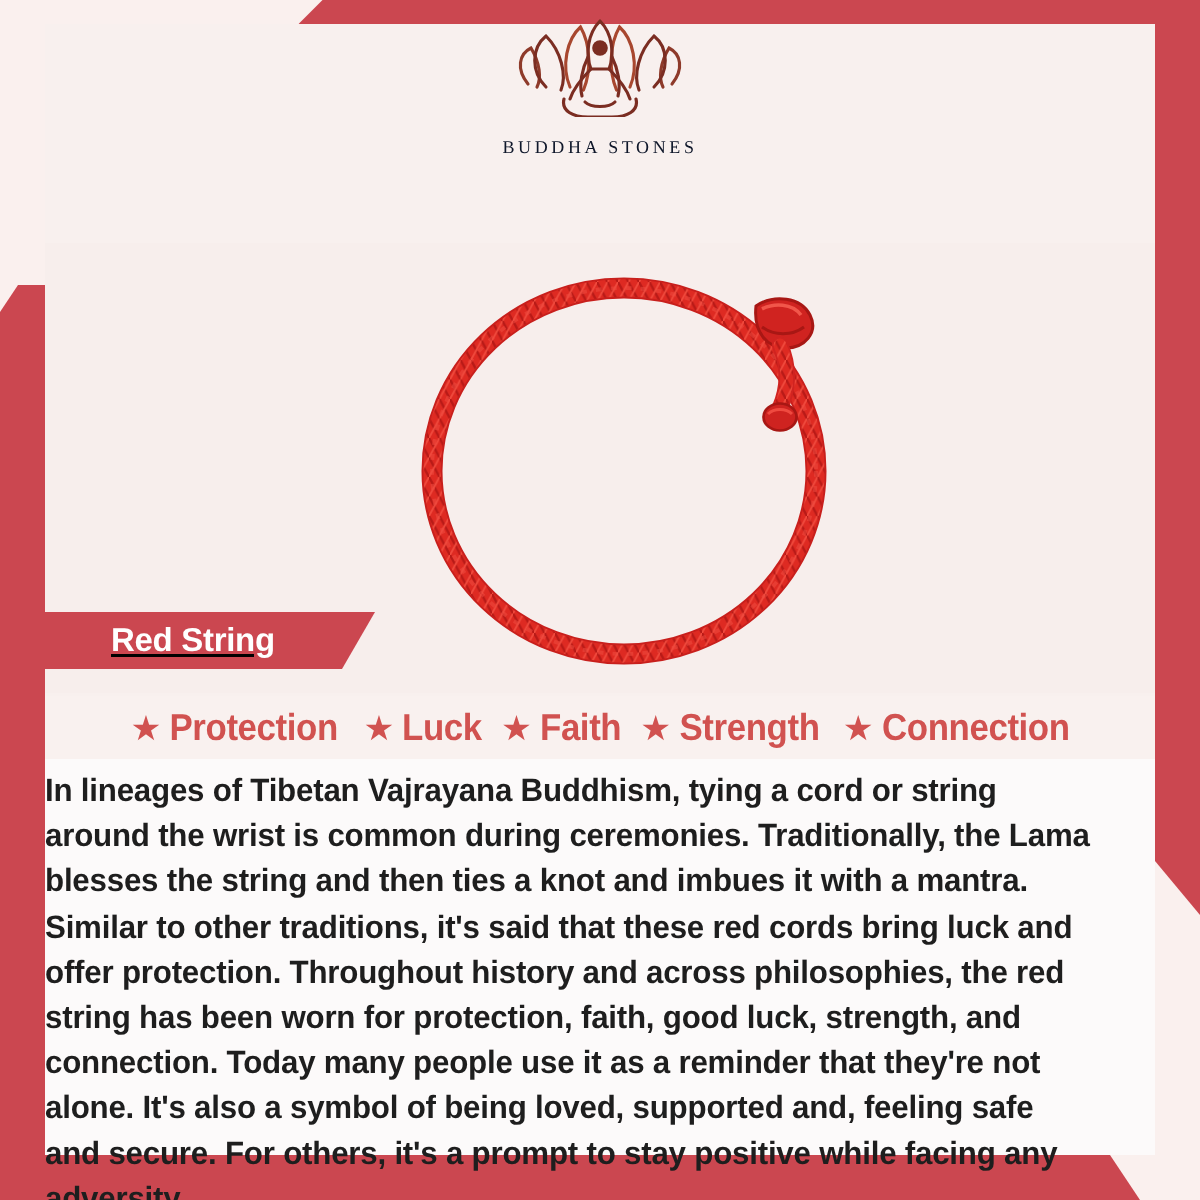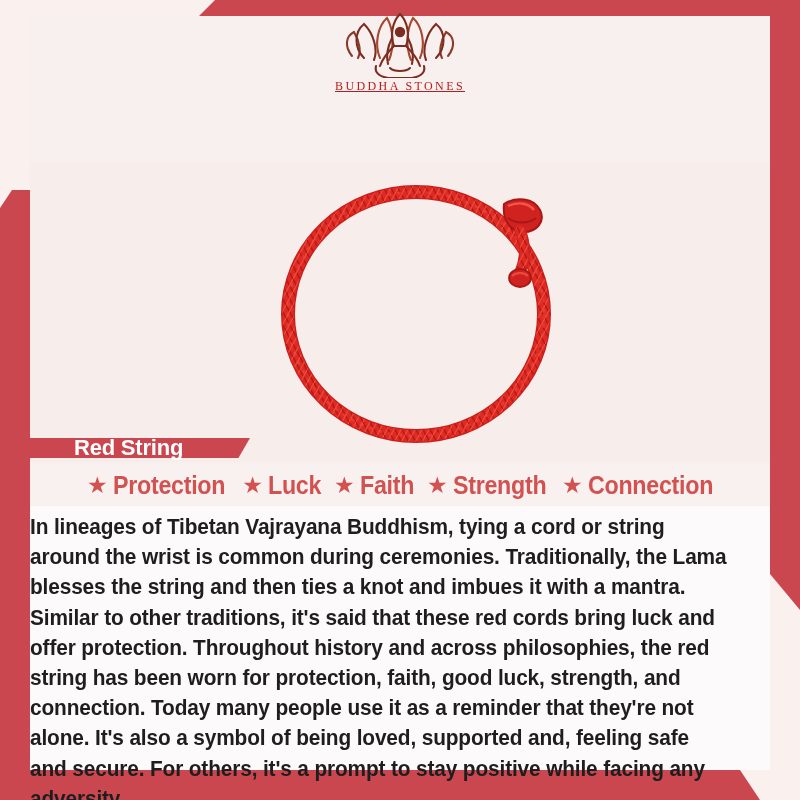--- a/index.html
+++ b/index.html
@@ -72,27 +72,26 @@
     width: 800px;
     text-align: center;
     z-index: 6;
   }
   #logo-mark {
     display: block;
     margin: 0 auto;
   }
   #logo-wordmark {
     display: block;
-    margin-top: 1px;
+    margin-top: 13px;
     font-family: "Liberation Serif", serif;
     font-size: 12px;
     letter-spacing: 2.4px;
-    color: #b91c1c;
+    color: #0f172a;
     font-weight: 400;
-    text-decoration: underline;
   }
 
   
   #title-banner {
     position: absolute;
     left: 152px;
     top: 104px;
     width: 496px;
     height: 58px;
     background: #fdf6f4;
@@ -126,28 +125,29 @@
     left: 228px;
     top: 0;
     width: 340px;
     height: 300px;
   }
 
   
   #ribbon {
     position: absolute;
     left: 0;
-    top: 438px;
+    top: 408px;
     width: 250px;
-    height: 20px;
+    height: 38px;
     background: #cb4750;
     clip-path: polygon(0 0, 250px 0, 228px 38px, 0 38px);
     z-index: 7;
     display: flex;
     align-items: center;
+    text-decoration: underline;
   }
   #ribbon-label {
     margin-left: 74px;
     color: #ffffff;
     font-size: 22px;
     font-weight: bold;
     font-family: "Liberation Sans", sans-serif;
     letter-spacing: -0.2px;
   }
 

